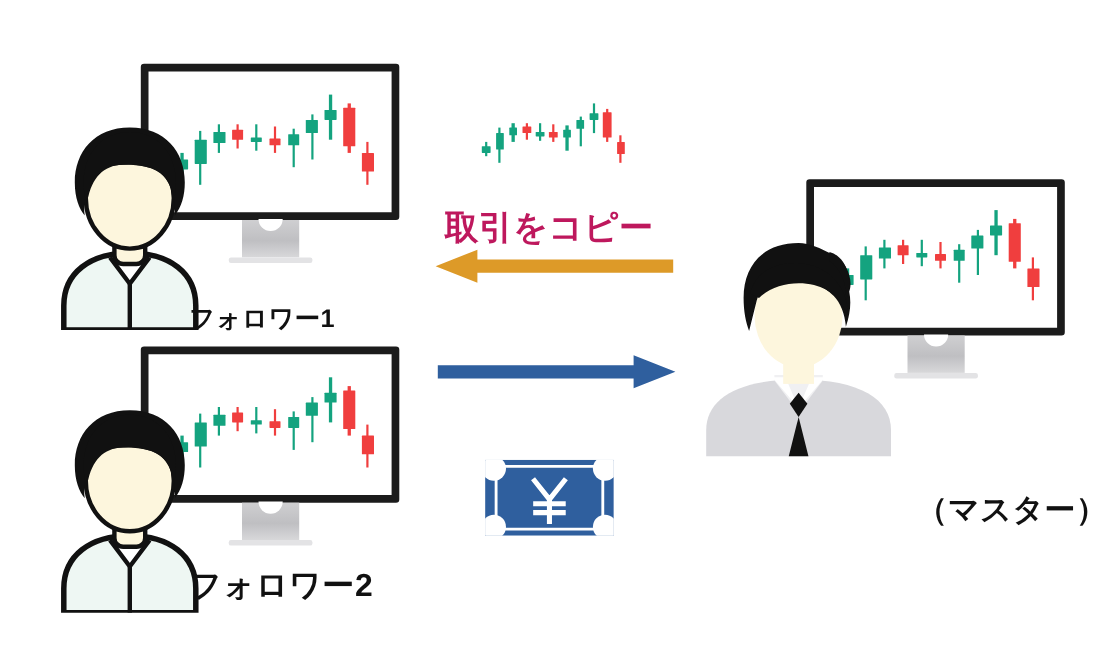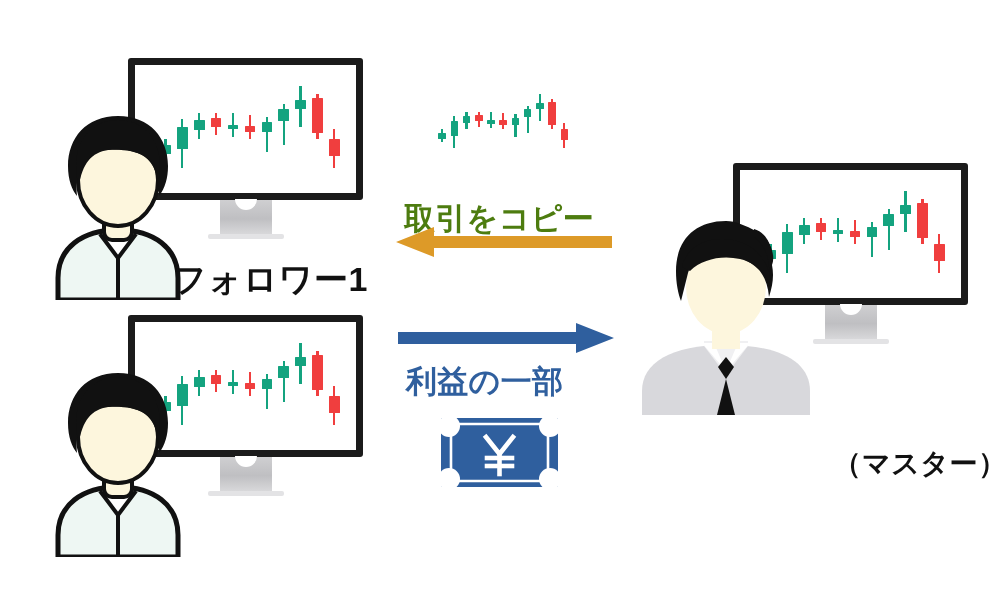--- a/index.html
+++ b/index.html
@@ -173,21 +173,21 @@
 
       <rect x="56" y="104" width="28" height="28" rx="8" fill="#fdf6dd" stroke="#111111" stroke-width="4"></rect>
 
       <ellipse cx="70" cy="72" rx="40" ry="46" fill="#fdf6dd" stroke="#111111" stroke-width="4"></ellipse>
 
       <path d="M70 8 C38 8 20 30 20 58 C20 72 24 82 29 88 C27 68 34 52 44 46 C54 40 84 40 96 48 C106 55 112 70 111 88 C117 80 120 70 120 58 C120 30 102 8 70 8 Z" fill="#111111"></path>
       <path d="M70 12 C44 12 28 32 28 58 C28 66 29 72 31 78 C34 56 44 44 60 42 C78 40 96 44 104 56 C107 61 109 69 109 78 C111 72 112 66 112 58 C112 32 96 12 70 12 Z" fill="#111111"></path>
     </svg>
   </div>
 
-  <div class="label" style="left:172px; top:259px; font-size:34px;">フォロワー1</div>
+  <div class="label" style="left:172px; top:275px; font-size:23px;">フォロワー1</div>
 
   <div class="monitor" style="left:128px; top:315px; width:235px; height:185px;">
     <div class="screen" style="height:142px;">
       <div class="chart">
           <div class="candle" style="left: 25.3065px; top: 0px; width: 10.4633px; height: 128px;">
             <div class="wick" style="top: 74.24px; height: 18.432px; background: rgb(20, 163, 127);"></div>
             <div class="body" style="top: 80.384px; height: 8.192px; background: rgb(20, 163, 127);"></div>
           </div>
           <div class="candle" style="left: 42.1829px; top: 0px; width: 10.4633px; height: 128px;">
             <div class="wick" style="top: 53.76px; height: 49.152px; background: rgb(20, 163, 127);"></div>
@@ -240,20 +240,21 @@
       <path d="M10 192 V170 C10 140 34 122 70 122 C106 122 130 140 130 170 V192 Z" fill="#eef7f3" stroke="#111111" stroke-width="5"></path>
       <path d="M52 126 L70 150 L88 126" fill="#ffffff" stroke="#111111" stroke-width="4" stroke-linejoin="round"></path>
       <line x1="70" y1="150" x2="70" y2="192" stroke="#111111" stroke-width="4"></line>
       <rect x="56" y="104" width="28" height="28" rx="8" fill="#fdf6dd" stroke="#111111" stroke-width="4"></rect>
       <ellipse cx="70" cy="72" rx="40" ry="46" fill="#fdf6dd" stroke="#111111" stroke-width="4"></ellipse>
       <path d="M70 8 C38 8 20 30 20 58 C20 72 24 82 29 88 C27 68 34 52 44 46 C54 40 84 40 96 48 C106 55 112 70 111 88 C117 80 120 70 120 58 C120 30 102 8 70 8 Z" fill="#111111"></path>
       <path d="M70 12 C44 12 28 32 28 58 C28 66 29 72 31 78 C34 56 44 44 60 42 C78 40 96 44 104 56 C107 61 109 69 109 78 C111 72 112 66 112 58 C112 32 96 12 70 12 Z" fill="#111111"></path>
     </svg>
   </div>
 
+  <div class="label" style="left:172px; top:516px; font-size:29px;">フォロワー2</div>
 
   <div class="monitor" style="left:733px; top:163px; width:235px; height:185px;">
     <div class="screen" style="height:142px;">
       <div class="chart">
           <div class="candle" style="left: 25.3065px; top: 0px; width: 10.4633px; height: 128px;">
             <div class="wick" style="top: 74.24px; height: 18.432px; background: rgb(20, 163, 127);"></div>
             <div class="body" style="top: 80.384px; height: 8.192px; background: rgb(20, 163, 127);"></div>
           </div>
           <div class="candle" style="left: 42.1829px; top: 0px; width: 10.4633px; height: 128px;">
             <div class="wick" style="top: 53.76px; height: 49.152px; background: rgb(20, 163, 127);"></div>
@@ -375,33 +376,32 @@
           <div class="wick" style="top: 19.38px; height: 29.92px; background: rgb(240, 62, 62);"></div>
           <div class="body" style="top: 22.1px; height: 23.12px; background: rgb(240, 62, 62);"></div>
         </div>
         <div class="candle" style="left: 140.503px; top: 0px; width: 7.57527px; height: 85px;">
           <div class="wick" style="top: 42.5px; height: 25.84px; background: rgb(240, 62, 62);"></div>
           <div class="body" style="top: 49.3px; height: 10.88px; background: rgb(240, 62, 62);"></div>
         </div>
       </div>
   </div>
 
-  <div class="arrow-label" style="left:404px; top:186px; font-size:31px; color:#4d7c0f;margin-top:12px;">取引をコピー</div>
+  <div class="arrow-label" style="left:404px; top:186px; font-size:31px; color:#be185d;">取引をコピー</div>
   <div class="arrow" style="left:394px; top:226px; width:220px; height:32px;">
     <svg viewBox="0 0 220 32" xmlns="http://www.w3.org/2000/svg">
       <path d="M218 10 H40 V1 L2 16 L40 31 V22 H218 Z" fill="#dd9a28"></path>
     </svg>
   </div>
 
   <div class="arrow" style="left:396px; top:322px; width:220px; height:32px;">
     <svg viewBox="0 0 220 32" xmlns="http://www.w3.org/2000/svg">
       <path d="M2 10 H180 V1 L218 16 L180 31 V22 H2 Z" fill="#2f5f9e"></path>
     </svg>
   </div>
-  <div class="arrow-label" style="left:406px; top:361px; font-size:31px; color:#2f5f9e;">利益の一部</div>
 
   <div class="note" style="left:441px; top:418px; width:117px; height:69px;">
     <svg viewBox="0 0 117 69" xmlns="http://www.w3.org/2000/svg">
       <rect x="0" y="0" width="117" height="69" fill="#2f5f9e"></rect>
       <path d="M10 6 H107 V63 H10 Z" fill="none" stroke="#ffffff" stroke-width="2.6"></path>
       <path d="M0 0 C12 0 20 8 20 20 C20 8 12 0 0 0 Z" fill="#ffffff" opacity="0"></path>
       <circle cx="8" cy="8" r="11" fill="#ffffff"></circle>
       <circle cx="109" cy="8" r="11" fill="#ffffff"></circle>
       <circle cx="8" cy="61" r="11" fill="#ffffff"></circle>
       <circle cx="109" cy="61" r="11" fill="#ffffff"></circle>

